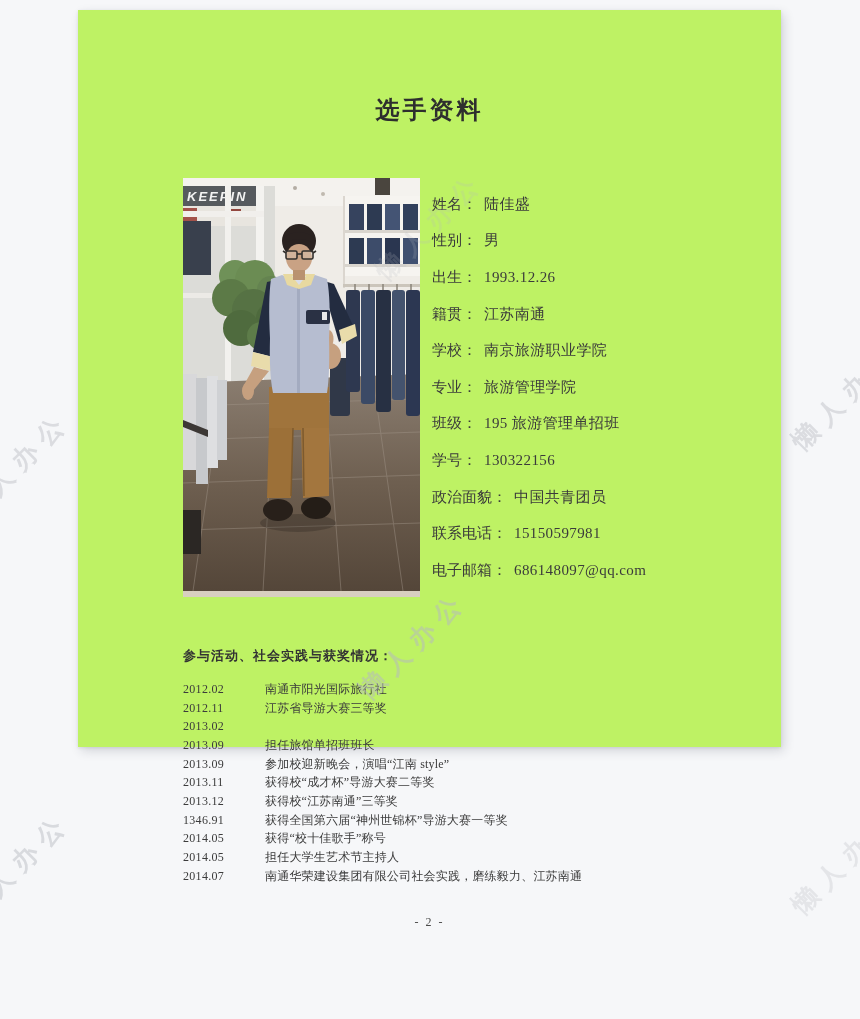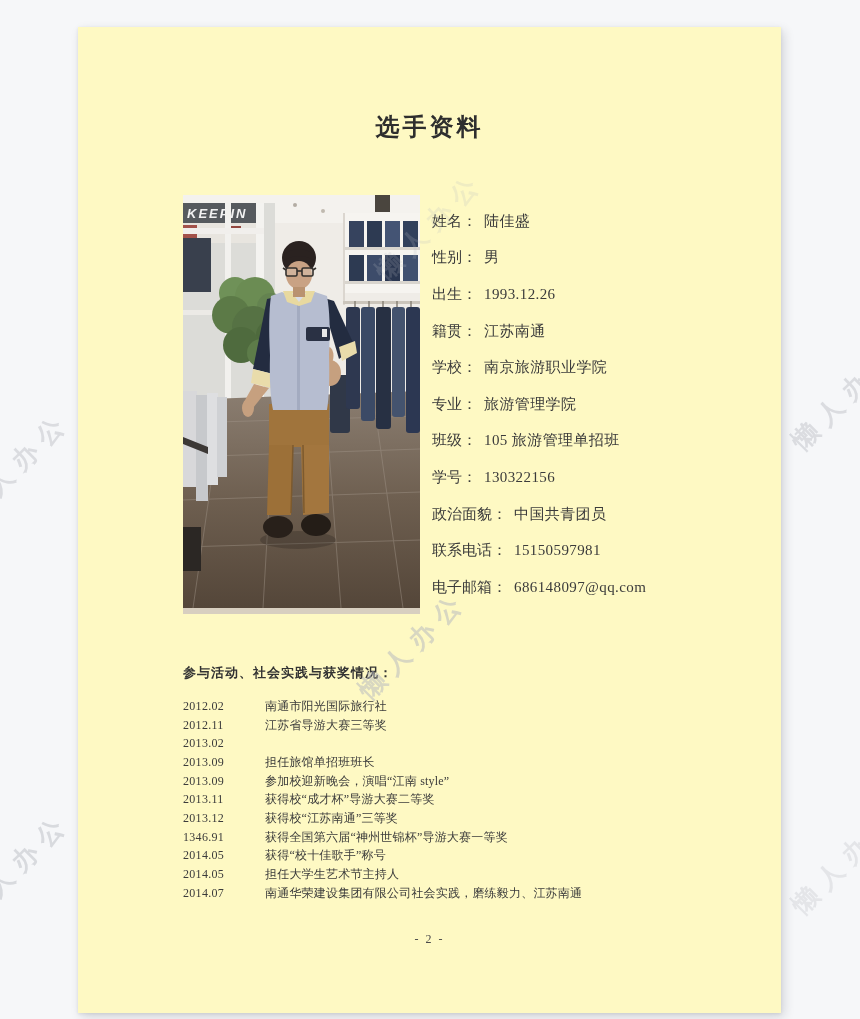--- a/index.html
+++ b/index.html
@@ -4,24 +4,23 @@
 <style>
   * { margin:0; padding:0; box-sizing:border-box; }
   body { background:#eceef1; }
   .canvas {
     position:relative; width:860px; height:1019px;
     background:#f6f7f9; overflow:hidden;
     font-family:"Liberation Serif","DejaVu Serif",serif;
     color:#3a3a3a;
   }
   .page {
-    position:absolute; left:78px; top:10px; width:703px; height:986px;
-    background:#fef9c3;
+    position:absolute; left:78px; top:10px; width:703px; height:737px;
+    background:#bef264;
     box-shadow:3px 4px 10px rgba(40,45,60,0.16), 0 1px 3px rgba(40,45,60,0.10);
-    margin-top:17px;
   }
   .title {
     position:absolute; top:84px; left:0; width:100%;
     text-align:center; font-size:24px; font-weight:bold;
     color:#2e2e2e; letter-spacing:3px;
   }
   .photo {
     position:absolute; left:105px; top:168px; width:237px; height:419px;
     overflow:hidden;
   }
@@ -229,21 +228,21 @@
       <div class="field">
           <span class="flabel">学校：</span>
           <span class="fvalue">南京旅游职业学院</span>
         </div>
       <div class="field">
           <span class="flabel">专业：</span>
           <span class="fvalue">旅游管理学院</span>
         </div>
       <div class="field">
           <span class="flabel">班级：</span>
-          <span class="fvalue">105 旅游管理单招班</span>
+          <span class="fvalue">195 旅游管理单招班</span>
         </div>
       <div class="field">
           <span class="flabel">学号：</span>
           <span class="fvalue">130322156</span>
         </div>
       <div class="field">
           <span class="flabel">政治面貌：</span>
           <span class="fvalue">中国共青团员</span>
         </div>
       <div class="field">

